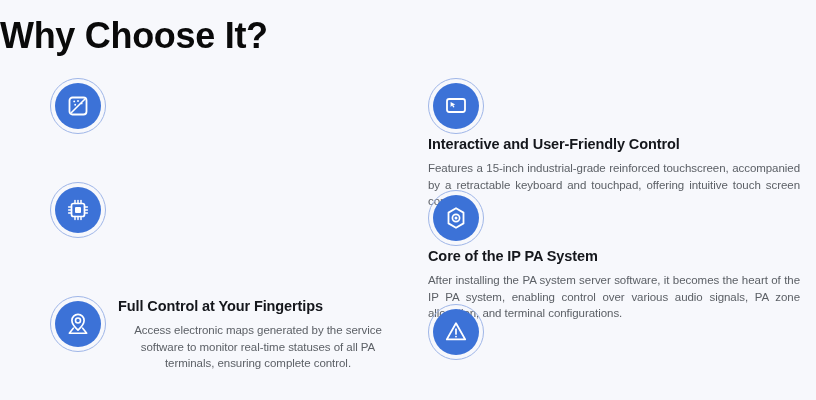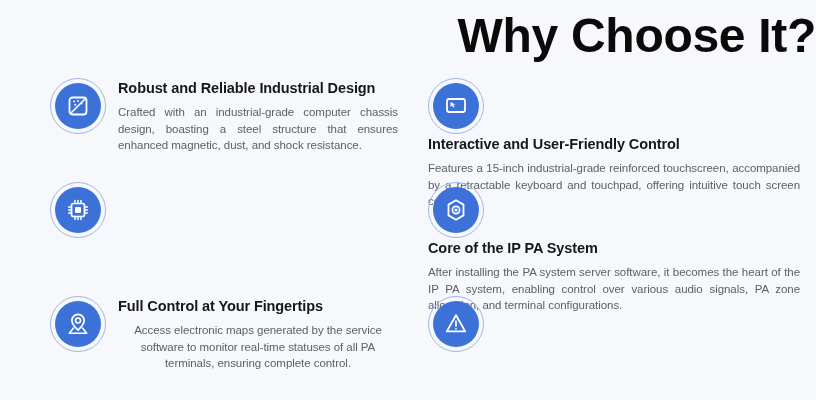--- a/index.html
+++ b/index.html
@@ -13,22 +13,22 @@
     font-family: "Liberation Sans", sans-serif;
     overflow: hidden;
   }
   .page {
     position: relative;
     width: 816px;
     height: 400px;
     box-sizing: border-box;
   }
   .page-title {
-    text-align: right;
-    font-size: 48px;
+    text-align: left;
+    font-size: 36px;
     font-weight: bold;
     color: #0a0a0a;
     letter-spacing: -0.3px;
     margin: 0;
     padding-top: 14px;
     line-height: 44px;
   }
   .grid {
     display: flex;
     padding: 20px 0 0 0;
@@ -47,21 +47,21 @@
   }
   .feature {
     display: flex;
     align-items: flex-start;
   }
   .col-left .feature { margin-bottom: 14px; }
   .col-right .feature { margin-bottom: 14px; flex-direction: column; }
   .col-left .feature.f1 { height: 90px; }
   .col-left .feature.f2 { height: 100px; }
   .col-right .feature.f1 { height: 90px; }
-  .col-right .feature.f2 { height: 100px; }
+  .col-right .feature.f2 { height: 100px; margin-top: 8px; }
 
   .icon-wrap {
     flex: 0 0 auto;
     width: 56px;
     height: 56px;
     margin-right: 12px;
     position: relative;
   }
   .icon-ring {
     position: absolute;
@@ -120,24 +120,20 @@
           <div class="icon-disc">
             <svg width="26" height="26" viewBox="0 0 26 26">
               <rect x="4.5" y="4.5" width="17" height="17" rx="3" fill="none" stroke="#ffffff" stroke-width="1.8"></rect>
               <path d="M6.5 19.5 L19.5 6.5" stroke="#ffffff" stroke-width="1.6" stroke-linecap="round"></path>
               <circle cx="9.2" cy="8.4" r="0.95" fill="#ffffff"></circle>
               <circle cx="13.0" cy="8.0" r="0.95" fill="#ffffff"></circle>
               <circle cx="16.6" cy="10.4" r="0.95" fill="#ffffff"></circle>
               <circle cx="10.2" cy="11.8" r="0.95" fill="#ffffff"></circle>
             </svg>
           </div>
-        </div>
-        <div class="ftext">
-          <p class="ftitle">Robust and Reliable Industrial Design</p>
-          <p class="fdesc">Crafted with an industrial-grade computer chassis design, boasting a steel structure that ensures enhanced magnetic, dust, and shock resistance.</p>
         </div>
       </div>
 
       <div class="feature f2">
         <div class="icon-wrap">
           <div class="icon-ring"></div>
           <div class="icon-disc">
             <svg width="26" height="26" viewBox="0 0 26 26">
               <rect x="6.5" y="6.5" width="13" height="13" rx="2" fill="none" stroke="#ffffff" stroke-width="1.7"></rect>
               <rect x="10" y="10" width="6" height="6" rx="1" fill="#ffffff"></rect>

